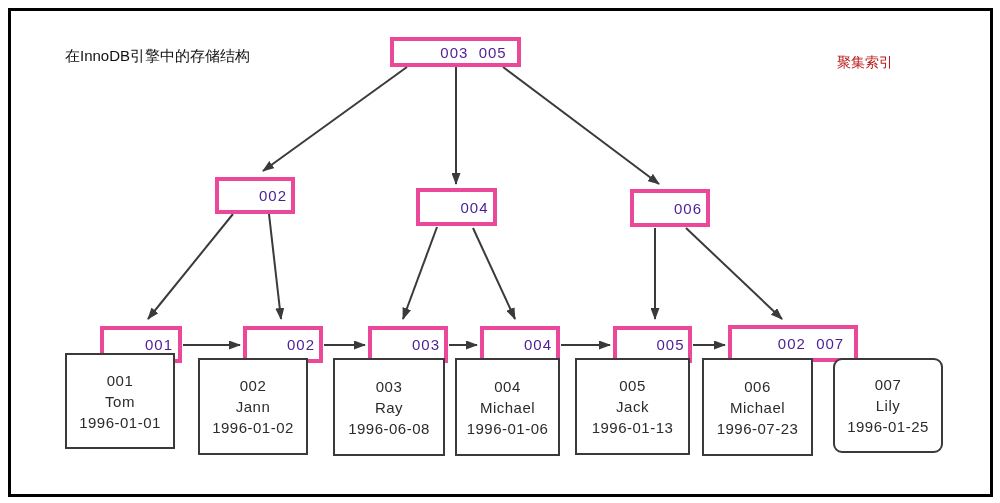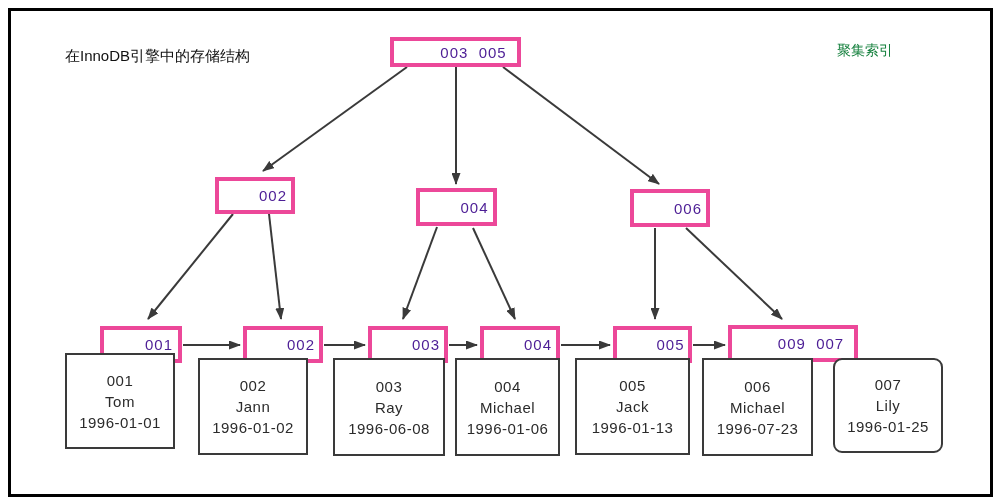--- a/index.html
+++ b/index.html
@@ -2,21 +2,21 @@
 <html><head>
 <meta charset="utf-8">
 <style>
   html,body{margin:0;padding:0;background:#fff;}
   body{width:1000px;height:503px;position:relative;overflow:hidden;
        font-family:"Liberation Sans","DejaVu Sans",sans-serif;color:#2b2b2b;}
   .stage{position:absolute;left:0;top:0;width:884px;height:503px;background:#fff;}
   .frame{position:absolute;left:8px;top:8px;width:985px;height:489px;
          border:3px solid #000;box-sizing:border-box;}
   .title{position:absolute;left:65px;top:47px;font-size:15px;color:#111;white-space:pre;}
-  .corner{position:absolute;left:837px;top:42px;font-size:14px;color:#15803d;white-space:pre;}
+  .corner{position:absolute;left:837px;top:54px;font-size:14px;color:#b91c1c;white-space:pre;}
   .watermark{position:absolute;left:0;top:471px;width:1000px;text-align:center;
              font-size:17px;color:#111;}
   .node{position:absolute;box-sizing:border-box;border:4px solid #ec4899;background:#fff;
         display:flex;align-items:center;justify-content:center;font-size:15px;
         color:#4c1d95;white-space:pre;letter-spacing:1px;padding-left:36px;}
   .record{position:absolute;box-sizing:border-box;border:2px solid #3a3a3a;background:#fff;
           display:flex;flex-direction:column;align-items:center;justify-content:center;
           font-size:15px;line-height:21px;color:#2b2b2b;text-align:center;letter-spacing:0.5px;}
   svg.arrows{position:absolute;left:0;top:0;width:1000px;height:503px;pointer-events:none;}
   svg.arrows line{stroke:#3a3a3a;stroke-width:2;}
@@ -57,21 +57,21 @@
 
   <div class="node" style="left:215px;top:177px;width:80px;height:37px;">002</div>
   <div class="node" style="left:416px;top:188px;width:81px;height:38px;">004</div>
   <div class="node" style="left:630px;top:189px;width:80px;height:38px;">006</div>
 
   <div class="node" style="left:100px;top:326px;width:82px;height:37px;">001</div>
   <div class="node" style="left:243px;top:326px;width:80px;height:37px;">002</div>
   <div class="node" style="left:368px;top:326px;width:80px;height:37px;">003</div>
   <div class="node" style="left:480px;top:326px;width:80px;height:37px;">004</div>
   <div class="node" style="left:613px;top:326px;width:79px;height:37px;">005</div>
-  <div class="node" style="left:728px;top:325px;width:130px;height:37px;">009  007</div>
+  <div class="node" style="left:728px;top:325px;width:130px;height:37px;">002  007</div>
 
   <div class="record" style="left:65px;top:353px;width:110px;height:96px;">
     <span>001</span>
     <span>Tom</span>
     <span>1996-01-01</span>
   </div>
   <div class="record" style="left:198px;top:358px;width:110px;height:97px;">
     <span>002</span>
     <span>Jann</span>
     <span>1996-01-02</span>

